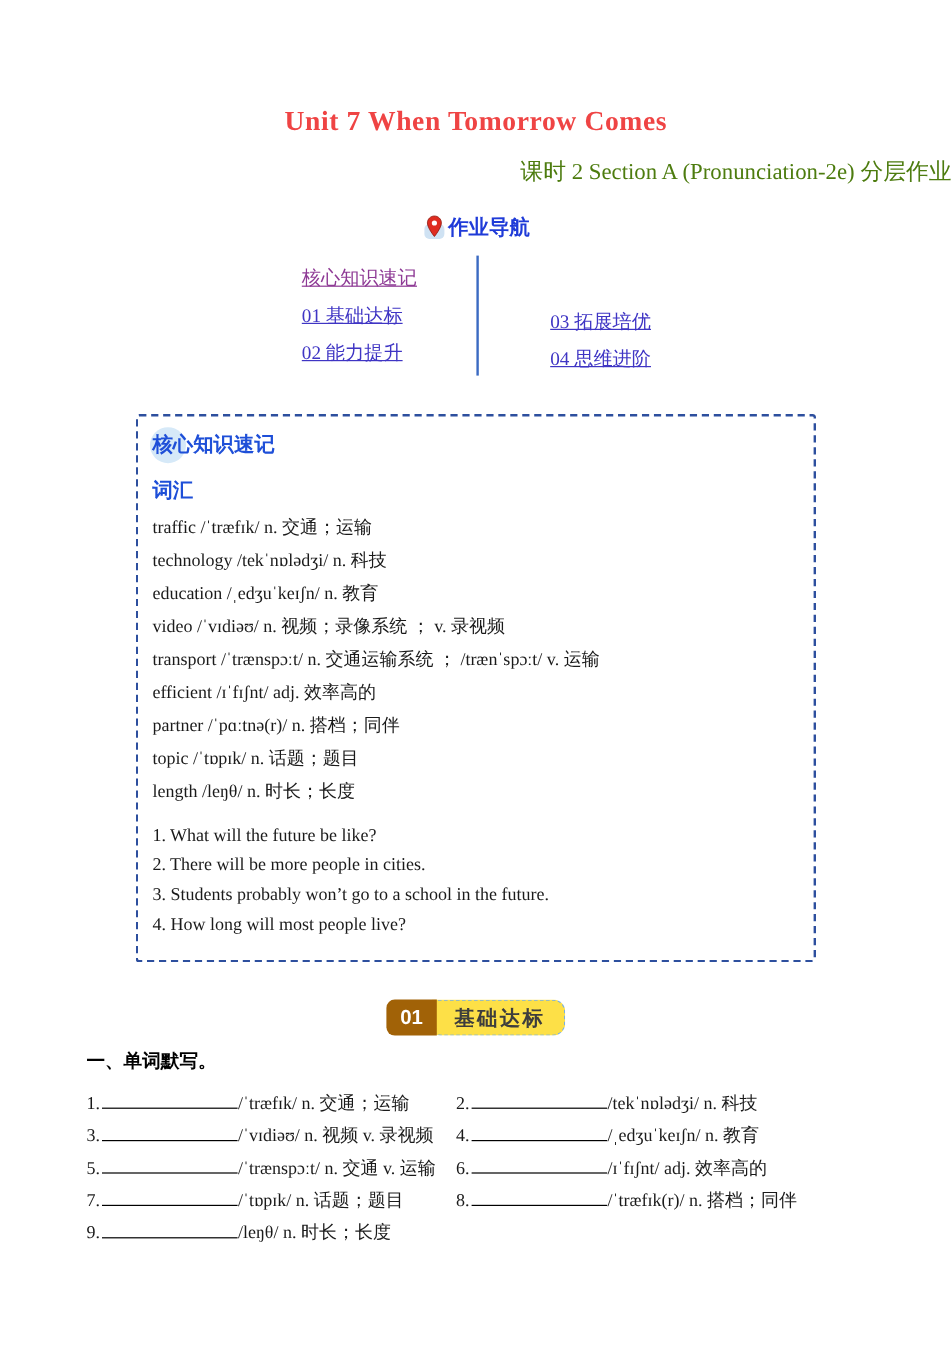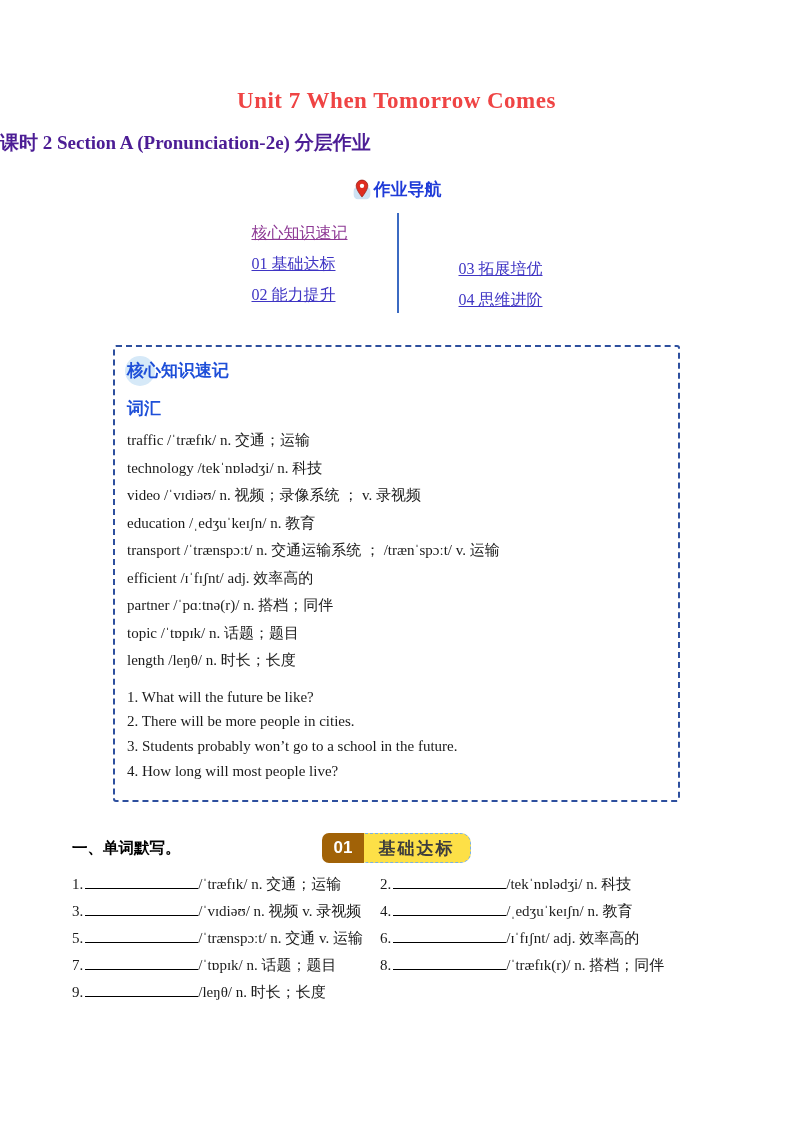--- a/index.html
+++ b/index.html
@@ -9,21 +9,21 @@
     font-family:"Liberation Serif","DejaVu Serif",serif; color:#1a1a1a;
   }
   .page { width:793px; height:1122px; padding-top:88px; position:relative; }
 
   
   .doc-title {
     text-align:center; font-size:23px; font-weight:bold; color:#ef4444;
     letter-spacing:0.5px;
   }
   .doc-subtitle {
-    text-align:left; font-size:19px; font-weight:bold; color:#4c1d95; margin-top:16px;
+    text-align:right; font-size:19px; font-weight:normal; color:#4d7c0f; margin-top:16px;
   }
 
   
   .nav-header {
     display:flex; justify-content:center; align-items:center; margin-top:22px; gap:2px;
   }
   .nav-header .pin { width:20px; height:22px; display:inline-block; }
   .nav-header .nav-title {
     font-size:17px; font-weight:bold; color:#1f3bd8;
     font-family:"Liberation Sans","DejaVu Sans",sans-serif;
@@ -77,21 +77,21 @@
   }
   .badge-label {
     background:#fde047; color:#3d3d3d; font-weight:bold; font-size:17px;
     font-family:Liberation Serif, serif;
     display:flex; align-items:center; padding:0 16px 0 18px; margin-left:-4px;
     border:1px dashed #7ab0e0; border-left:none; border-radius:0 10px 10px 7px;
     letter-spacing:2px;
   }
 
   
-  .exercise { position:absolute; left:72px; top:838px; width:660px; }
+  .exercise { position:absolute; left:72px; top:874px; width:660px; }
   .ex-heading { font-size:15.5px; font-weight:bold; color:#000; }
   .ex-grid { margin-top:12px; display:flex; flex-wrap:wrap; }
   .ex-item {
     width:308px; font-size:15px; line-height:27px; height:27px; white-space:nowrap;
   }
   .ex-item:nth-child(even) { width:352px; }
   .ex-num { display:inline-block; }
   .ex-blank {
     display:inline-block; width:113px; border-bottom:1px solid #000;
     height:15px; margin-left:2px; vertical-align:baseline;
@@ -135,22 +135,22 @@
       <span class="kb-circle"></span>
       <span class="kb-title">核心知识速记</span>
     </div>
 
     <div class="kb-sub-row">
       <span class="kb-sub">词汇</span>
     </div>
     <div class="vocab-list">
       <div class="vocab-line">traffic /ˈtræfɪk/ n. 交通；运输</div>
       <div class="vocab-line">technology /tekˈnɒlədʒi/ n. 科技</div>
+      <div class="vocab-line">education /ˌedʒuˈkeɪʃn/ n. 教育</div>
       <div class="vocab-line">video /ˈvɪdiəʊ/ n. 视频；录像系统 ； v. 录视频</div>
-      <div class="vocab-line">education /ˌedʒuˈkeɪʃn/ n. 教育</div>
       <div class="vocab-line">transport /ˈtrænspɔːt/ n. 交通运输系统 ； /trænˈspɔːt/ v. 运输</div>
       <div class="vocab-line">efficient /ɪˈfɪʃnt/ adj. 效率高的</div>
       <div class="vocab-line">partner /ˈpɑːtnə(r)/ n. 搭档；同伴</div>
       <div class="vocab-line">topic /ˈtɒpɪk/ n. 话题；题目</div>
       <div class="vocab-line">length /leŋθ/ n. 时长；长度</div>
     </div>
 
     <div class="sent-list">
       <div class="sent-line">1. What will the future be like?</div>
       <div class="sent-line">2. There will be more people in cities.</div>

